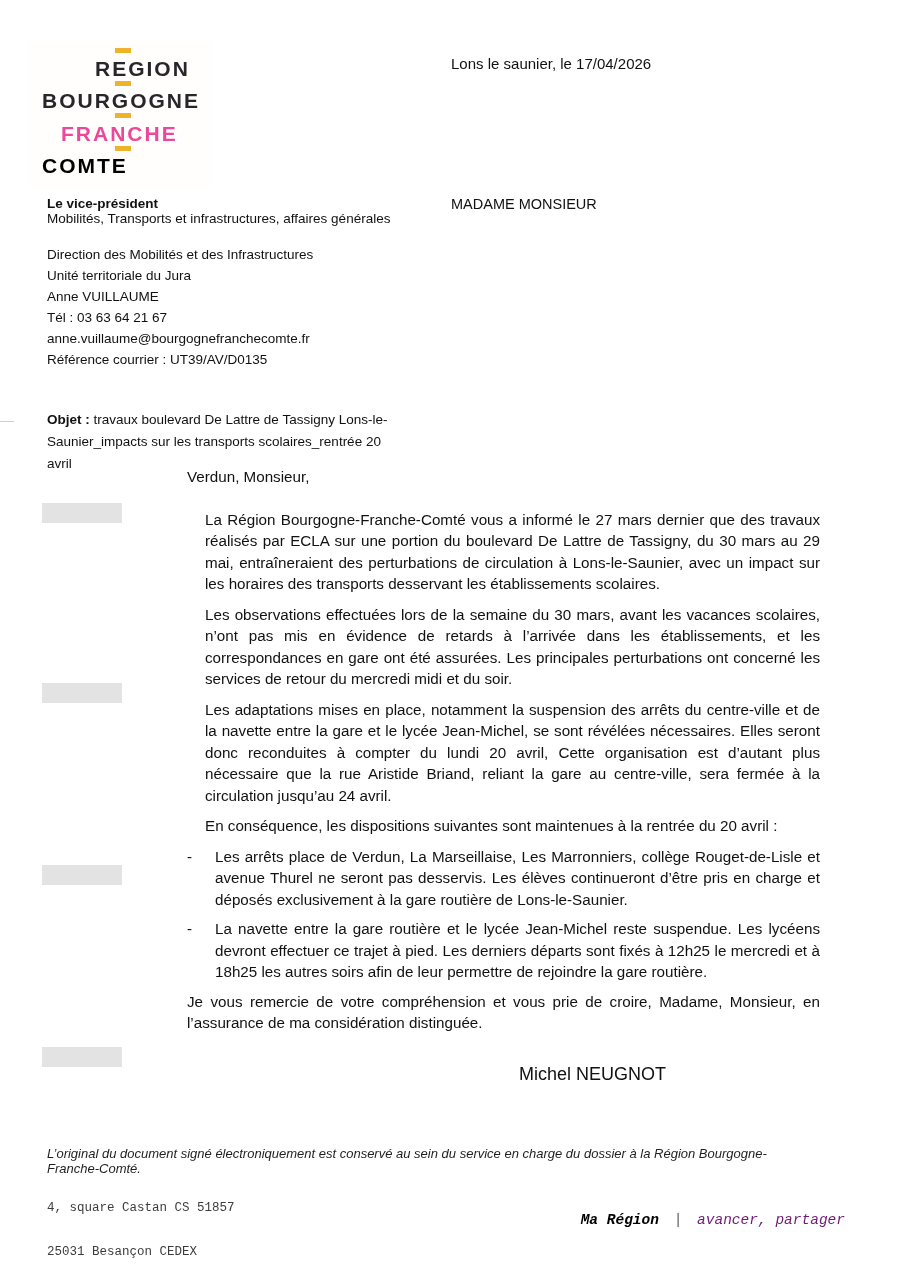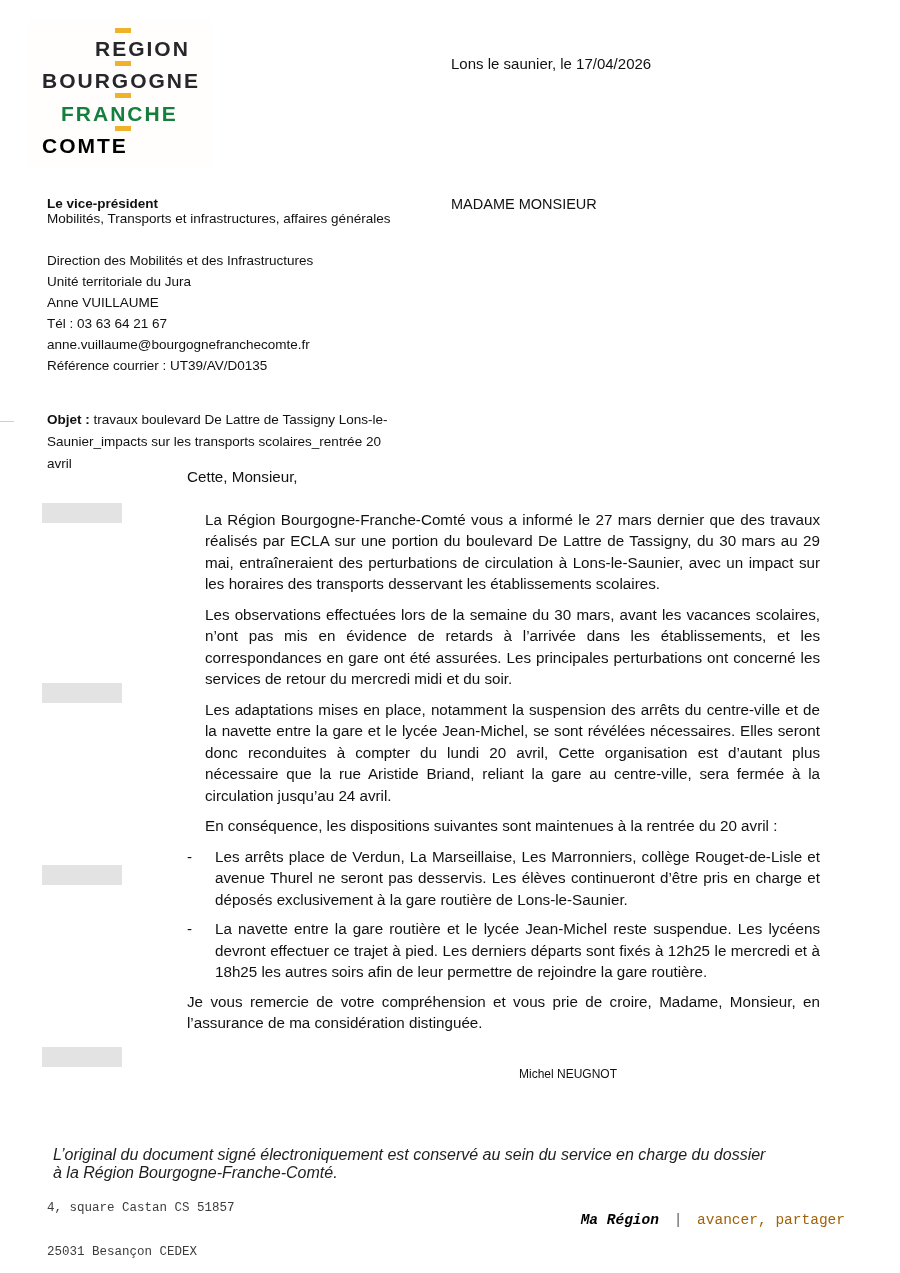--- a/index.html
+++ b/index.html
@@ -5,95 +5,95 @@
 <style>
   * { margin:0; padding:0; box-sizing:border-box; }
   html,body { background:#ffffff; }
   body { font-family:"Liberation Sans", sans-serif; color:#1a1a1a; }
   .page {
     position:relative; width:900px; height:1273px; margin:0 auto;
     background:#ffffff; overflow:hidden;
   }
 
   
-  .logo { position:absolute; left:28px; top:20px; width:184px; height:148px; background:#fffefd; }
+  .logo { position:absolute; left:28px; top:40px; width:184px; height:148px; background:#fffefd; }
   .logo .word {
     position:absolute; font-weight:800; font-size:21px; letter-spacing:2px;
     color:#26262b; white-space:nowrap; font-family:"Liberation Sans", sans-serif;
   }
   .logo .w1 { left:67px; top:17px; }
   .logo .w2 { left:14px; top:49px; }
   .logo .w3 { left:33px; top:82px; }
   .logo .w4 { left:14px; top:114px; }
   .logo .dash { position:absolute; left:87px; width:16px; height:5px; }
   .logo .d1 { top:8px; } .logo .d2 { top:41px; } .logo .d3 { top:73px; } .logo .d4 { top:106px; }
 
   
   .date-line { position:absolute; left:451px; top:55px; font-size:15px; color:#111; }
   .recipient { position:absolute; left:451px; top:196px; font-size:14.5px; color:#111; }
 
   
   .sender { position:absolute; left:47px; top:196px; width:380px; font-size:13.5px; color:#111; }
   .sender .s-title { font-weight:bold; }
   .sender .s-subtitle { }
-  .sender .s-lines { margin-top:24px; }
+  .sender .s-lines { margin-top:18px; }
   .sender .s-lines div { line-height:21px; }
 
   
   .subject { position:absolute; left:47px; top:409px; width:352px; font-size:13.5px; line-height:22px; color:#111; }
   .subject .obj-label { font-weight:bold; }
 
   
   .fold-mark { position:absolute; left:0; top:421px; width:14px; height:1px; background:#cfcfcf; }
   .redaction { position:absolute; width:80px; height:20px; background:#e3e3e3; }
   .r1 { left:42px; top:503px; } .r2 { left:42px; top:683px; }
   .r3 { left:42px; top:865px; } .r4 { left:42px; top:1047px; }
 
   
   .body-col { position:absolute; left:187px; top:466px; width:633px; font-size:15.2px; line-height:21.5px; color:#111; }
   .salutation { margin-bottom:21px; }
   .para { text-align:justify; margin-bottom:9px;margin-left:18px; }
   .bullet { display:flex; margin-bottom:8px; }
   .bullet .marker { width:28px; flex:0 0 28px; }
   .bullet .btext { flex:1; text-align:justify; }
   .closing { text-align:justify; margin-top:2px; }
-  .signature { margin-top:30px; padding-left:332px; font-size:12px; }
+  .signature { margin-top:30px; padding-left:332px; font-size:18px; }
 
   
   .foot-note {
     position:absolute; left:47px; top:1146px; width:720px;
-    font-size:16px; font-style:italic; color:#1f1f1f;margin-left:6px;
+    font-size:13px; font-style:italic; color:#1f1f1f;
   }
   .address {
     position:absolute; left:47px; top:1172px;
     font-family:"Liberation Mono", "DejaVu Sans Mono", monospace;
     font-size:12.5px; line-height:14.6px; color:#3c3c3c; white-space:pre;
   }
   .tagline {
     position:absolute; right:55px; top:1212px;
     font-family:"Liberation Mono", "DejaVu Sans Mono", monospace;
     font-size:14.5px; white-space:nowrap;
   }
   .tagline .brand { font-weight:bold; font-style:italic; color:#000; }
   .tagline .sep { color:#5a5a5a; padding:0 6px; }
-  .tagline .motto { color:#a16207; }
+  .tagline .motto { font-style:italic; color:#701a75; }
 </style>
 </head>
 <body>
 
 <div class="page">
 
   <div class="logo">
     <span class="dash d1" style="background: rgb(238, 179, 43);"></span>
     <span class="dash d2" style="background: rgb(238, 179, 43);"></span>
     <span class="dash d3" style="background: rgb(238, 179, 43);"></span>
     <span class="dash d4" style="background: rgb(238, 179, 43);"></span>
     <span class="word w1" style="color: rgb(38, 38, 43);">REGION</span>
     <span class="word w2" style="color: rgb(38, 38, 43);">BOURGOGNE</span>
-    <span class="word w3" style="color: #15803d;">FRANCHE</span>
+    <span class="word w3" style="color: #ec4899;">FRANCHE</span>
     <span class="word w4" style="color: #000000;">COMTE</span>
   </div>
 
   <div class="date-line">Lons le saunier, le 17/04/2026</div>
   <div class="recipient">MADAME MONSIEUR</div>
 
   <div class="sender">
     <div class="s-title">Le vice-président</div>
     <div class="s-subtitle">Mobilités, Transports et infrastructures, affaires générales</div>
     <div class="s-lines">
@@ -111,21 +111,21 @@
     <span>travaux boulevard De Lattre de Tassigny Lons-le-Saunier_impacts sur les transports scolaires_rentrée 20 avril</span>
   </div>
 
   <div class="fold-mark"></div>
   <div class="redaction r1"></div>
   <div class="redaction r2"></div>
   <div class="redaction r3"></div>
   <div class="redaction r4"></div>
 
   <div class="body-col">
-    <div class="salutation">Cette, Monsieur,</div>
+    <div class="salutation">Verdun, Monsieur,</div>
     <p class="para">La Région Bourgogne-Franche-Comté vous a informé le 27 mars dernier que des travaux réalisés par ECLA sur une portion du boulevard De Lattre de Tassigny, du 30 mars au 29 mai, entraîneraient des perturbations de circulation à Lons-le-Saunier, avec un impact sur les horaires des transports desservant les établissements scolaires.</p>
     <p class="para">Les observations effectuées lors de la semaine du 30 mars, avant les vacances scolaires, n’ont pas mis en évidence de retards à l’arrivée dans les établissements, et les correspondances en gare ont été assurées. Les principales perturbations ont concerné les services de retour du mercredi midi et du soir.</p>
     <p class="para">Les adaptations mises en place, notamment la suspension des arrêts du centre-ville et de la navette entre la gare et le lycée Jean-Michel, se sont révélées nécessaires. Elles seront donc reconduites à compter du lundi 20 avril, Cette organisation est d’autant plus nécessaire que la rue Aristide Briand, reliant la gare au centre-ville, sera fermée à la circulation jusqu’au 24 avril.</p>
     <p class="para">En conséquence, les dispositions suivantes sont maintenues à la rentrée du 20 avril :</p>
     <div class="bullet">
       <span class="marker">-</span>
       <span class="btext">Les arrêts place de Verdun, La Marseillaise, Les Marronniers, collège Rouget-de-Lisle et avenue Thurel ne seront pas desservis. Les élèves continueront d’être pris en charge et déposés exclusivement à la gare routière de Lons-le-Saunier.</span>
     </div>
     <div class="bullet">
       <span class="marker">-</span>

